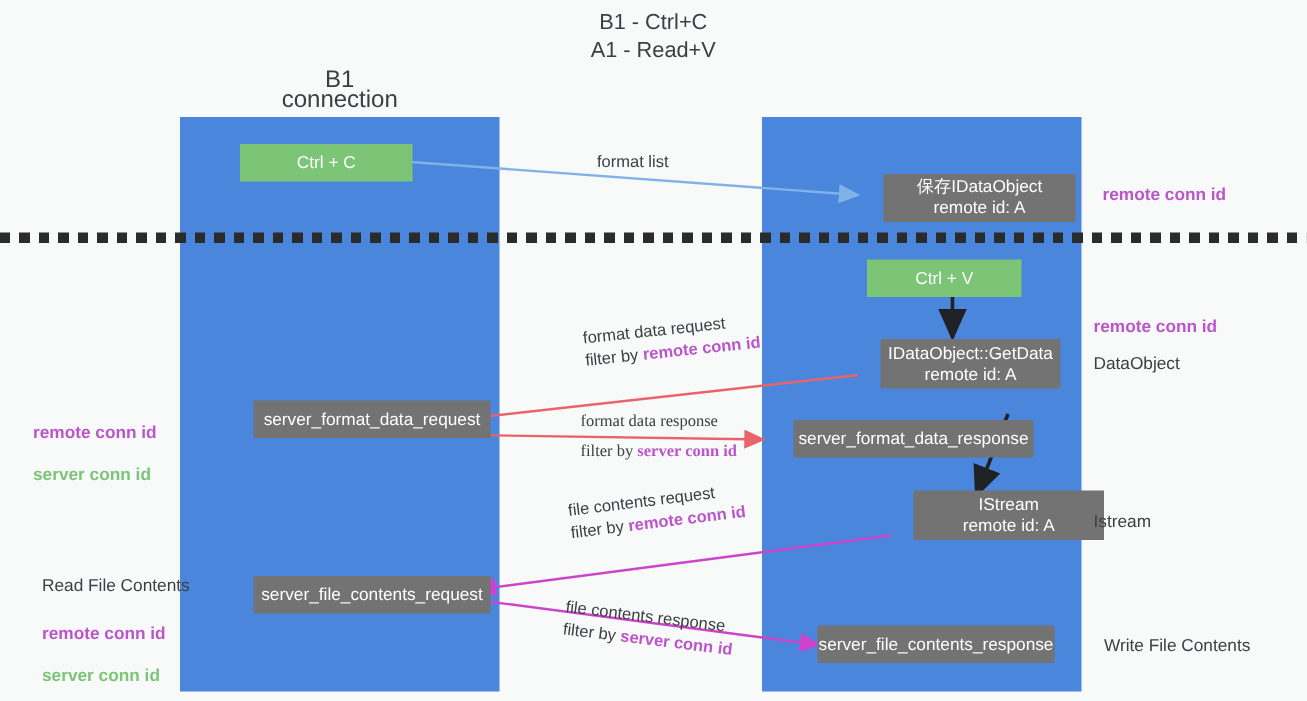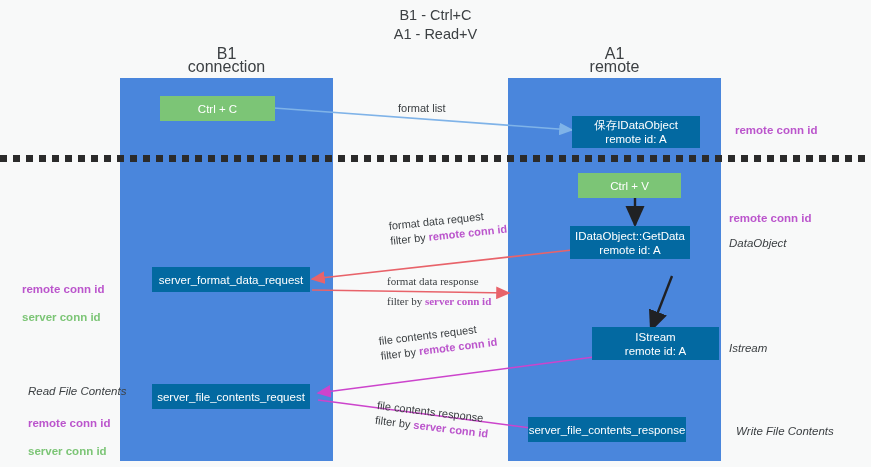--- a/index.html
+++ b/index.html
@@ -46,30 +46,30 @@
     align-items: center;
     justify-content: center;
     font-size: 11.5px;
     color: #ffffff;
     line-height: 14px;
     text-align: center;
     white-space: pre-line;
     padding: 2px 2px;
   }
   .node.orange { background: #f9a councils; }
-  .node.orange { background: #0369a1; }
+  .node.orange { background: #737373; margin-left: 17px; }
   .node.green  { background: #7cc576; }
 
   .sidelabel {
     position: absolute;
     font-size: 11.5px;
     line-height: 14px;
     white-space: pre-line;
   }
-  .sidelabel.dark   { color: #3c4043; font-style: italic; }
+  .sidelabel.dark   { color: #3c4043; }
   .sidelabel.purple { color: #bb55cc; font-weight: bold; }
   .sidelabel.two {
     font-weight: bold;
   }
   .sidelabel .p { color: #bb55cc; display:block; }
   .sidelabel .g { color: #7cc576; display:block; }
 
   .edgelabel {
     position: absolute;
     font-size: 11px;
@@ -102,22 +102,20 @@
 <div id="canvas">
 
   <div class="title">B1 - Ctrl+C
 A1 - Read+V</div>
 
   <div class="lane" style="left:120px; top:78px; width:213px; height:383px;"></div>
   <div class="lane" style="left:508px; top:78px; width:213px; height:383px;"></div>
 
   <div class="lane-hdr" style="left:120px; top:47px; width:213px;">B1
 connection</div>
-  <div class="lane-hdr" style="left:508px; top:47px; width:213px;">A1
-remote</div>
 
   <svg class="edges" viewBox="0 0 871 467">
     <defs>
       <marker id="ah-blue" markerWidth="9" markerHeight="8" refX="8" refY="4" orient="auto">
         <path d="M0,0 L9,4 L0,8 z" fill="#7fb3e8"></path>
       </marker>
       <marker id="ah-red" markerWidth="9" markerHeight="8" refX="8" refY="4" orient="auto">
         <path d="M0,0 L9,4 L0,8 z" fill="#e8636a"></path>
       </marker>
       <marker id="ah-mag" markerWidth="9" markerHeight="8" refX="8" refY="4" orient="auto">
@@ -148,20 +146,21 @@
   <div class="node orange" style="left:572px; top:116px; width:128px; height:32px;">保存IDataObject
 remote id: A</div>
 
   <div class="node green" style="left:578px; top:173px; width:103px; height:25px;">Ctrl + V</div>
 
   <div class="node orange" style="left:570px; top:226px; width:120px; height:33px;">IDataObject::GetData
 remote id: A</div>
 
   <div class="node orange" style="left:152px; top:267px; width:158px; height:25px;">server_format_data_request</div>
 
+  <div class="node orange" style="left:512px; top:280px; width:160px; height:25px;">server_format_data_response</div>
 
   <div class="node orange" style="left:592px; top:327px; width:127px; height:33px;">IStream
 remote id: A</div>
 
   <div class="node orange" style="left:152px; top:384px; width:158px; height:25px;">server_file_contents_request</div>
 
   <div class="node orange" style="left:528px; top:417px; width:158px; height:25px;">server_file_contents_response</div>
 
   <div class="dashline"></div>
 

